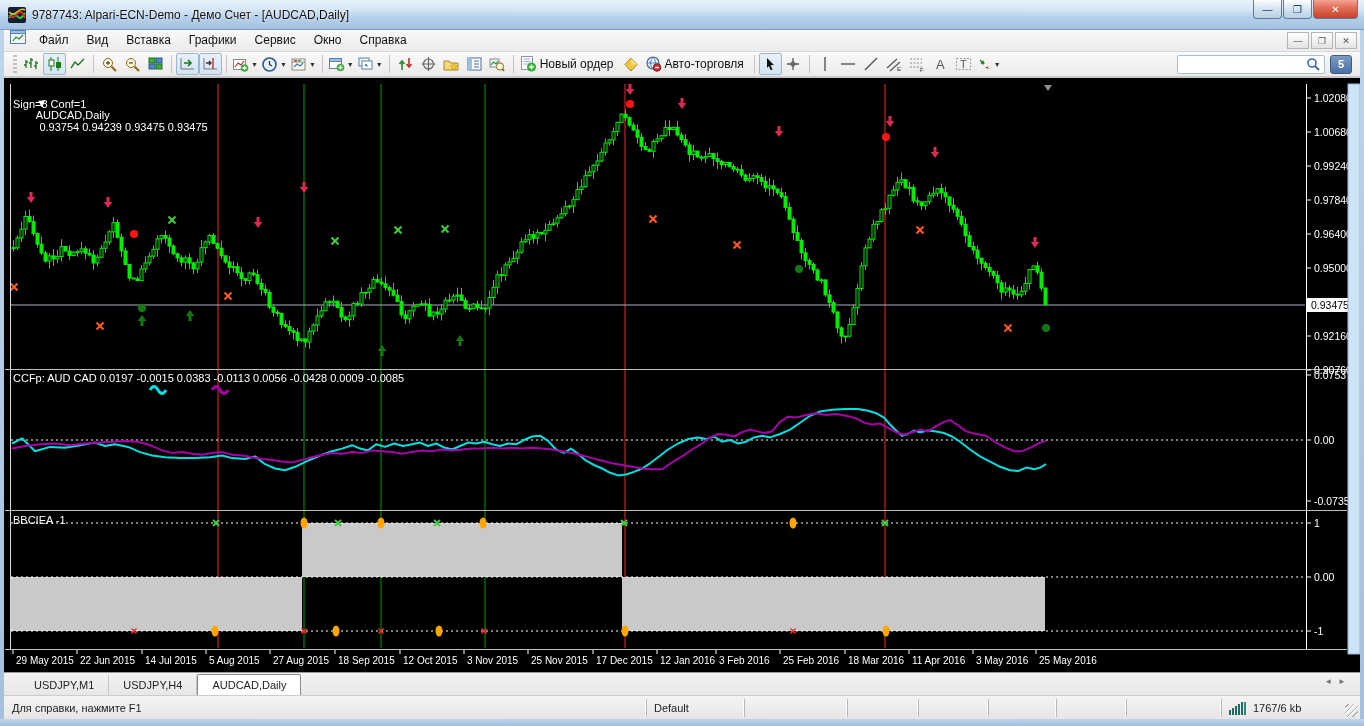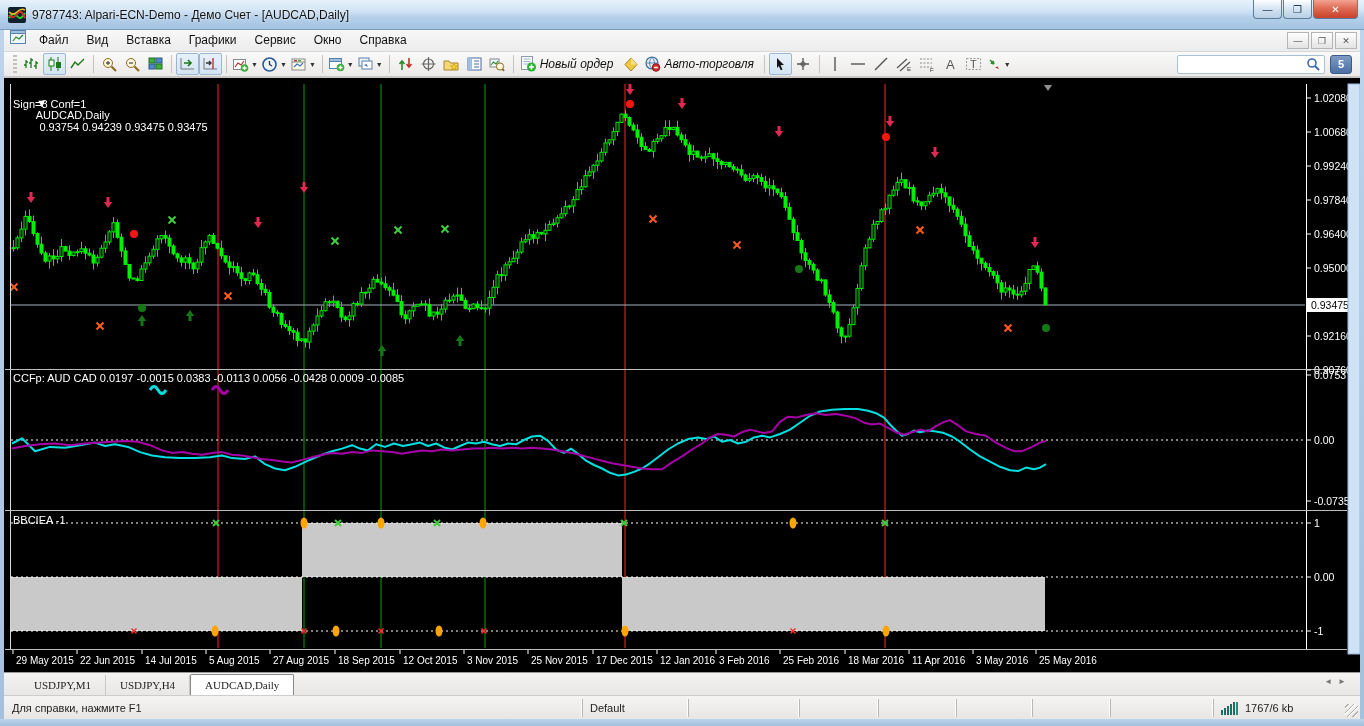--- a/index.html
+++ b/index.html
@@ -33,47 +33,47 @@
     background:linear-gradient(180deg,#fafafa,#eceae8); border-bottom:2px solid #c9c7c5;
     display:flex; align-items:center; padding-left:6px; }
   .grip { width:4px; height:18px; margin:0 3px;
     background:repeating-linear-gradient(180deg,#c3c1bf 0 2px,transparent 2px 4px); }
   .tbtn { min-width:23px; height:22px; display:flex; align-items:center; justify-content:center;
     border:1px solid transparent; border-radius:2px; padding:0 1px; }
   .tbtn.pressed { background:linear-gradient(180deg,#e8f1fa,#d3e3f3); border-color:#9ab6d4; }
   .tbtn svg { display:block; }
   .tsep { width:1px; height:18px; background:#c6c4c2; margin:0 4px; }
   .tdrop { font-size:7px; color:#333; margin-left:2px; }
-  .tlabel { font-size:12px; color:#111; margin:0 4px 0 3px;font-style:italic; }
+  .tlabel { font-size:12px; color:#111; margin:0 4px 0 3px; }
   #searchbox { width:148px; height:19px; background:#fff; border:1px solid #a9bfd4; border-radius:2px;
     display:flex; align-items:center; margin-left:6px; }
   #searchbox input { flex:1; border:none; outline:none; font-size:11px; padding:0 4px; min-width:0; }
   #notifbadge { width:22px; height:19px; background:linear-gradient(180deg,#7d9cc4,#4a6fa3);
     border:1px solid #3c5a86; border-radius:3px; color:#fff; font-size:11px; font-weight:bold;
     display:flex; align-items:center; justify-content:center; margin-left:5px; }
 
   
   #chartzone { position:absolute; left:4px; top:78px; width:1356px; height:594px; background:#000; }
   #chart-svg { position:absolute; left:0; top:0; }
   .ovl { position:absolute; color:#fff; font-size:11px; white-space:pre; }
 
   
   #tabstrip { position:absolute; left:4px; top:672px; width:1356px; height:23px;
     background:linear-gradient(180deg,#f4f3f2,#e9e7e5); border-top:1px solid #9a9a9a;
     display:flex; align-items:flex-end; padding-left:16px; }
   .tab { font-size:11px; color:#222; padding:3px 14px 4px; height:20px; display:flex; align-items:center;
-    border-right:1px solid #c9c7c5;font-family:Liberation Serif, serif; }
+    border-right:1px solid #c9c7c5; }
   .tab.active { background:#fff; border:1px solid #8a8a8a; border-bottom:none; height:22px;
     border-radius:2px 2px 0 0; margin-top:-2px; position:relative; top:1px; }
   .tabarrows { position:absolute; right:8px; top:4px; font-size:8px; color:#777; letter-spacing:6px; }
 
   
   #statusbar { position:absolute; left:4px; top:695px; width:1356px; height:24px;
     background:linear-gradient(180deg,#f5f4f3,#e8e6e4); border-top:1px solid #cfcdcb;
-    display:flex; align-items:center; font-size:11px; color:#222;gap:8px; }
+    display:flex; align-items:center; font-size:11px; color:#222; }
   .seg { border-left:1px solid #b9b7b5; box-shadow:-1px 0 0 #fff; height:18px; display:flex;
     align-items:center; padding:0 7px; }
   #status-help { flex:1; padding-left:8px; }
   .grip2 { width:13px; height:13px; margin:6px 2px 0 4px;
     background:repeating-linear-gradient(135deg,transparent 0 2px,#b0aeac 2px 3px,#fff 3px 4px); }
 
   
   .edge { position:absolute; background:linear-gradient(180deg,#bdd4ec,#a3c0de); }
 </style>
 </head>

